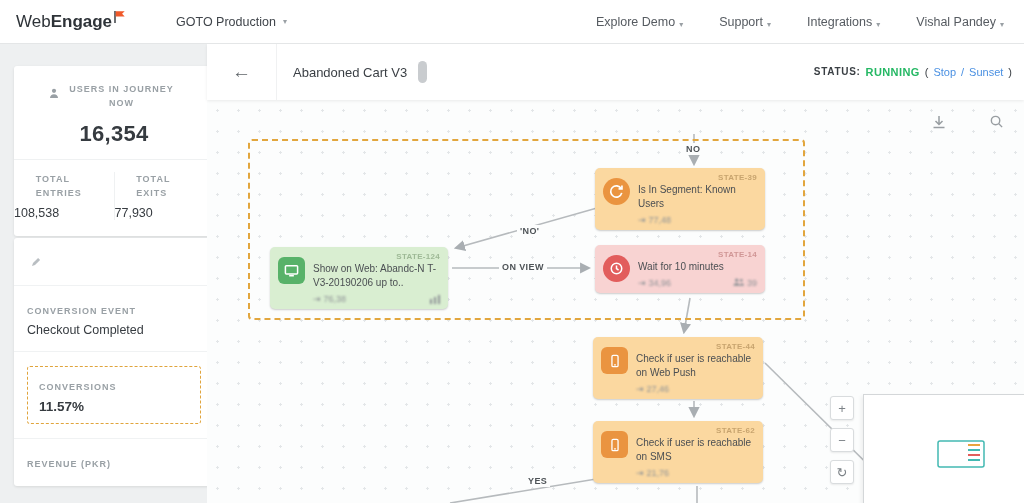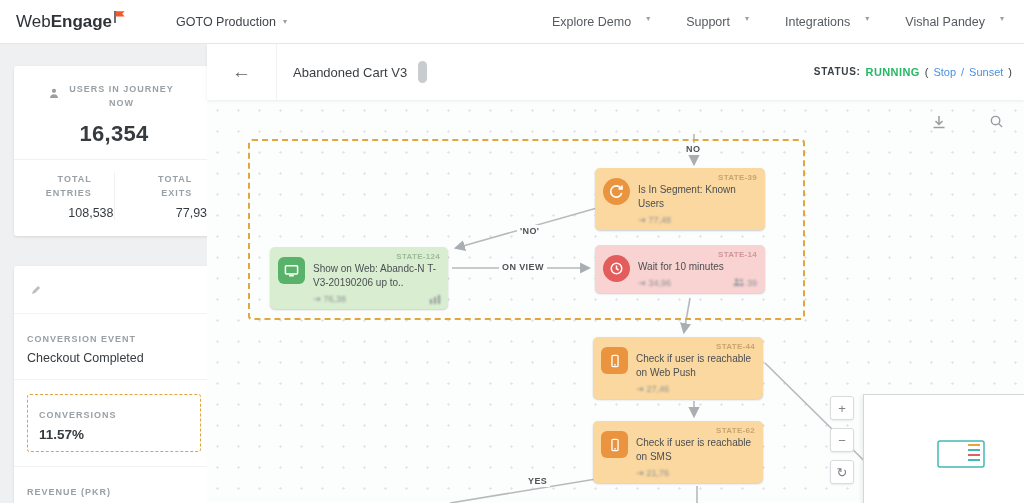--- a/index.html
+++ b/index.html
@@ -6,33 +6,33 @@
   html,body{width:1024px;height:503px}
   body{font-family:"Liberation Sans",sans-serif;background:#eef0f1;overflow:hidden;position:relative;-webkit-font-smoothing:antialiased}
 
   
   .topnav{height:44px;background:#fff;border-bottom:1px solid #e4e6e7;display:flex;align-items:center;padding:0 16px;position:relative;z-index:6}
   .logo{display:flex;align-items:flex-start;font-size:17px;color:#2e3338;cursor:pointer}
   .logo .bold{font-weight:bold}
   .flag-icon{margin:-3px 0 0 1px}
   .proj{margin-left:50px;font-size:12.5px;color:#3f444a;display:flex;align-items:center;gap:7px;cursor:pointer}
   .nav-right{margin-left:auto;display:flex;align-items:center;gap:36px;padding-right:4px}
-  .nav-item{font-size:12.5px;color:#565b61;display:flex;align-items:flex-start;gap:15px;cursor:pointer}
+  .nav-item{font-size:12.5px;color:#565b61;display:flex;align-items:flex-end;gap:4px;cursor:pointer}
   .chev{font-size:8px;color:#9aa0a5;line-height:1}
 
   
   .app-body{display:flex;height:459px}
   .sidebar{width:207px;flex:none;padding:22px 0 0 14px}
-  .card{width:200px;background:#fff;border-radius:3px;box-shadow:0 1px 3px rgba(0,0,0,.1);margin-bottom:30px}
+  .card{width:200px;background:#fff;border-radius:3px;box-shadow:0 1px 3px rgba(0,0,0,.1);margin-bottom:2px}
   .muted-label{font-size:9px;color:#99a0a5;letter-spacing:1px;font-weight:bold;line-height:1.6}
   .card1-top{padding:16px 12px 12px;text-align:center}
   .users-title{display:inline-flex;align-items:flex-start;gap:5px;max-width:130px;text-align:center}
   .big-count{font-size:22px;font-weight:bold;color:#363b40;margin-top:10px;letter-spacing:.3px}
   .totals{display:flex;border-top:1px solid #eff1f2;padding:12px 0 16px}
-  .tot{flex:1;text-align:right}
+  .tot{flex:1;text-align:left}
   .tot+.tot{border-left:1px solid #eff1f2}
   .tot .muted-label{display:block;max-width:56px;margin:0 auto}
   .tot-val{font-size:12.5px;color:#363b40;margin-top:5px}
   .section{padding:14px 13px;border-bottom:1px solid #f0f2f3}
   .section:last-child{border-bottom:none}
   .conv-title{max-width:100px;display:inline-block}
   .edit-pencil{display:inline-block;margin-left:4px;vertical-align:-1px;cursor:pointer}
   .sec-val{font-size:12.5px;color:#363b40;margin-top:5px}
   .conv-box{border:1px dashed #e0a43c;border-radius:3px;padding:9px 11px}
   .conv-val{font-size:13.5px;font-weight:bold;color:#363b40;margin-top:5px}

